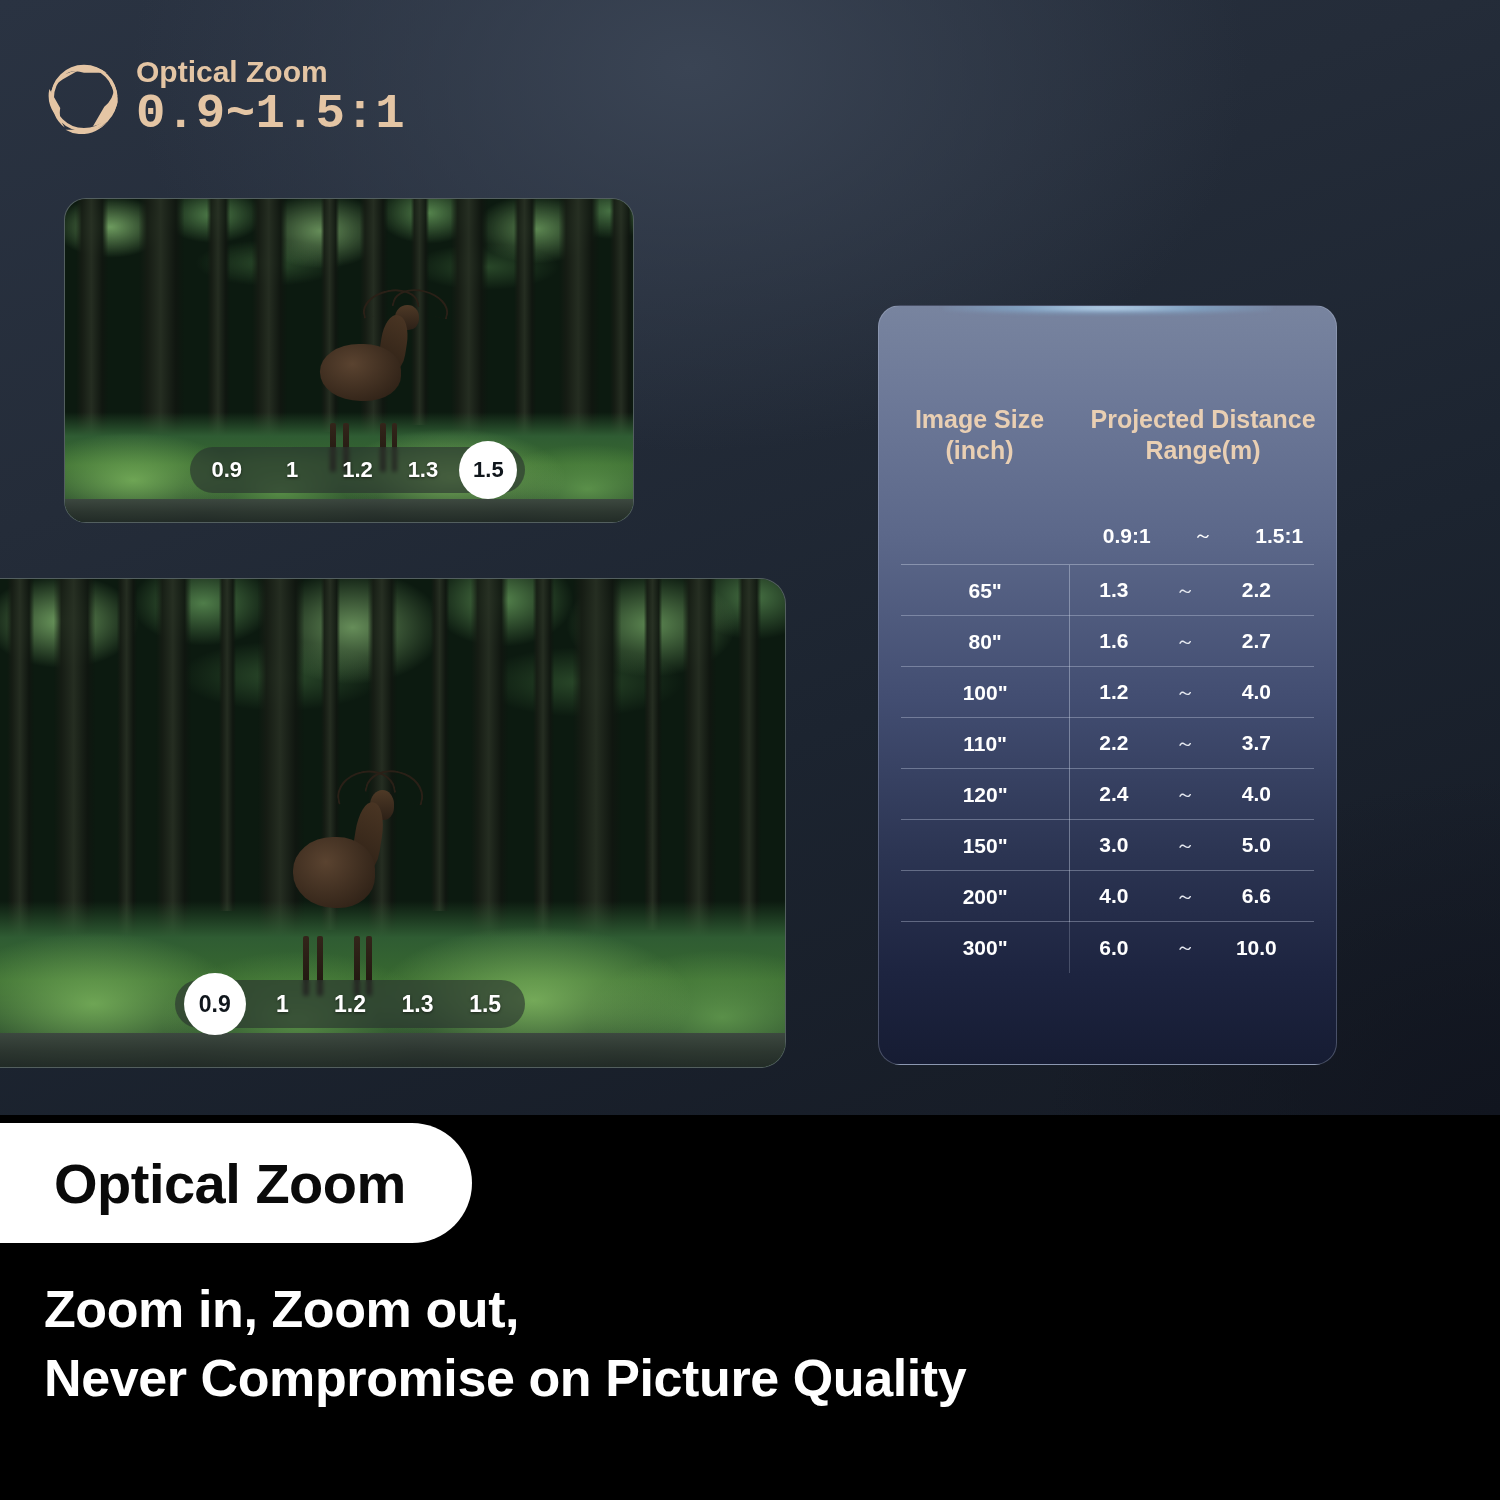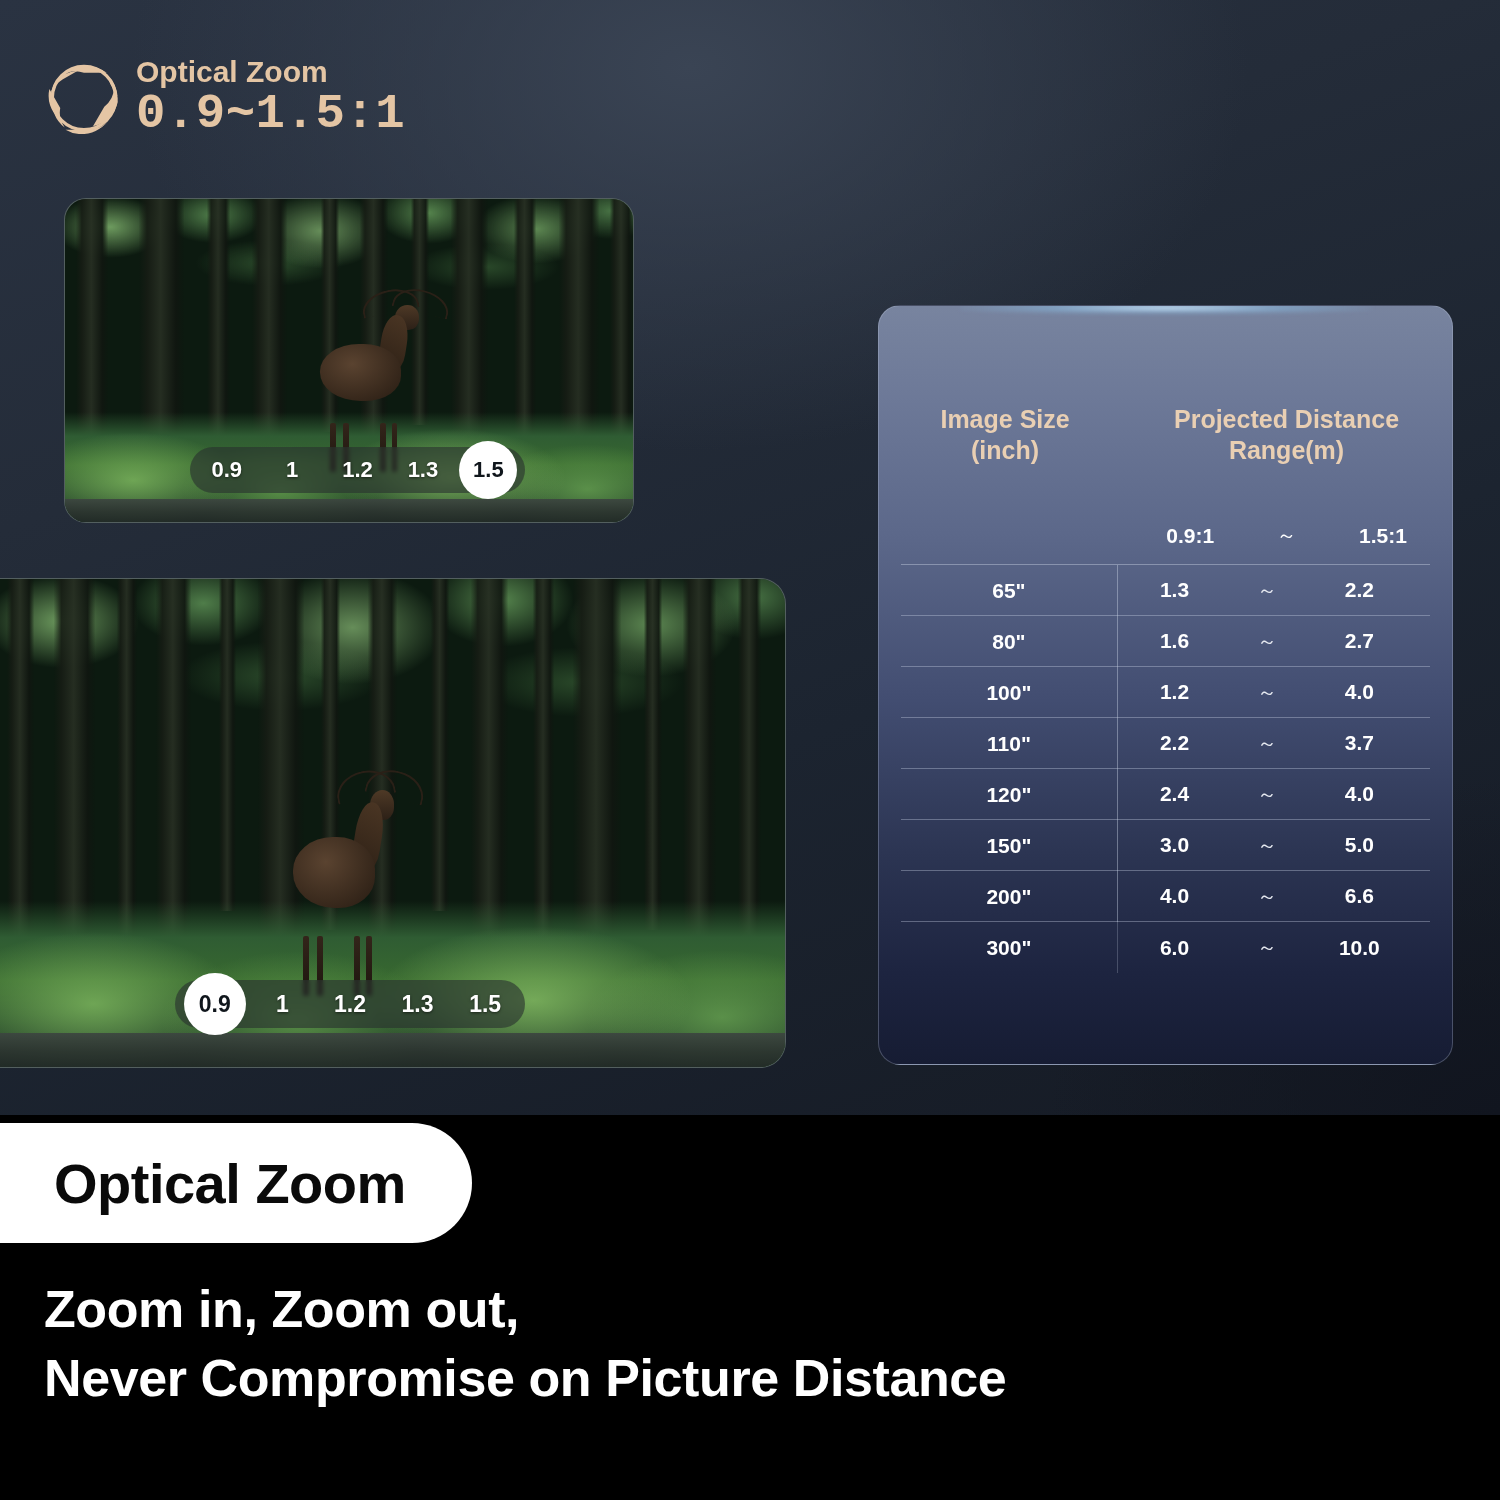--- a/index.html
+++ b/index.html
@@ -147,21 +147,21 @@
   #zoombar-top .tick.active::before{ width:58px; height:58px; }
 
   #zoombar-bottom{
     left:175px; top:980px; width:350px; height:48px; padding:0 6px;
   }
   #zoombar-bottom .tick{ font-size:23px; }
   #zoombar-bottom .tick.active::before{ width:62px; height:62px; }
 
   
   #spec-card{
-    position:absolute; left:878px; top:305px; width:575px; height:760px;
+    position:absolute; left:878px; top:305px; width:459px; height:760px;
     border-radius:22px;
     border:1px solid rgba(190,200,218,.30);
     background:linear-gradient(180deg,
       #78849f 0%, #6d7998 12%, #5c688a 30%,
       #424d71 52%, #2c3553 72%, #1d2440 88%, #161c33 100%);
     overflow:hidden;
   }
   #spec-glow{
     position:absolute; left:50%; top:-4px; transform:translateX(-50%);
     width:72%; height:12px;
@@ -429,14 +429,14 @@
       </div>
     </div>
   </div>
 </div>
 
 <div id="footer">
   <div id="pill">
     <span id="pill-label">Optical Zoom</span>
   </div>
   <div id="tagline">Zoom in, Zoom out,
-Never Compromise on Picture Distance</div>
+Never Compromise on Picture Quality</div>
 </div>
 
 </body></html>

